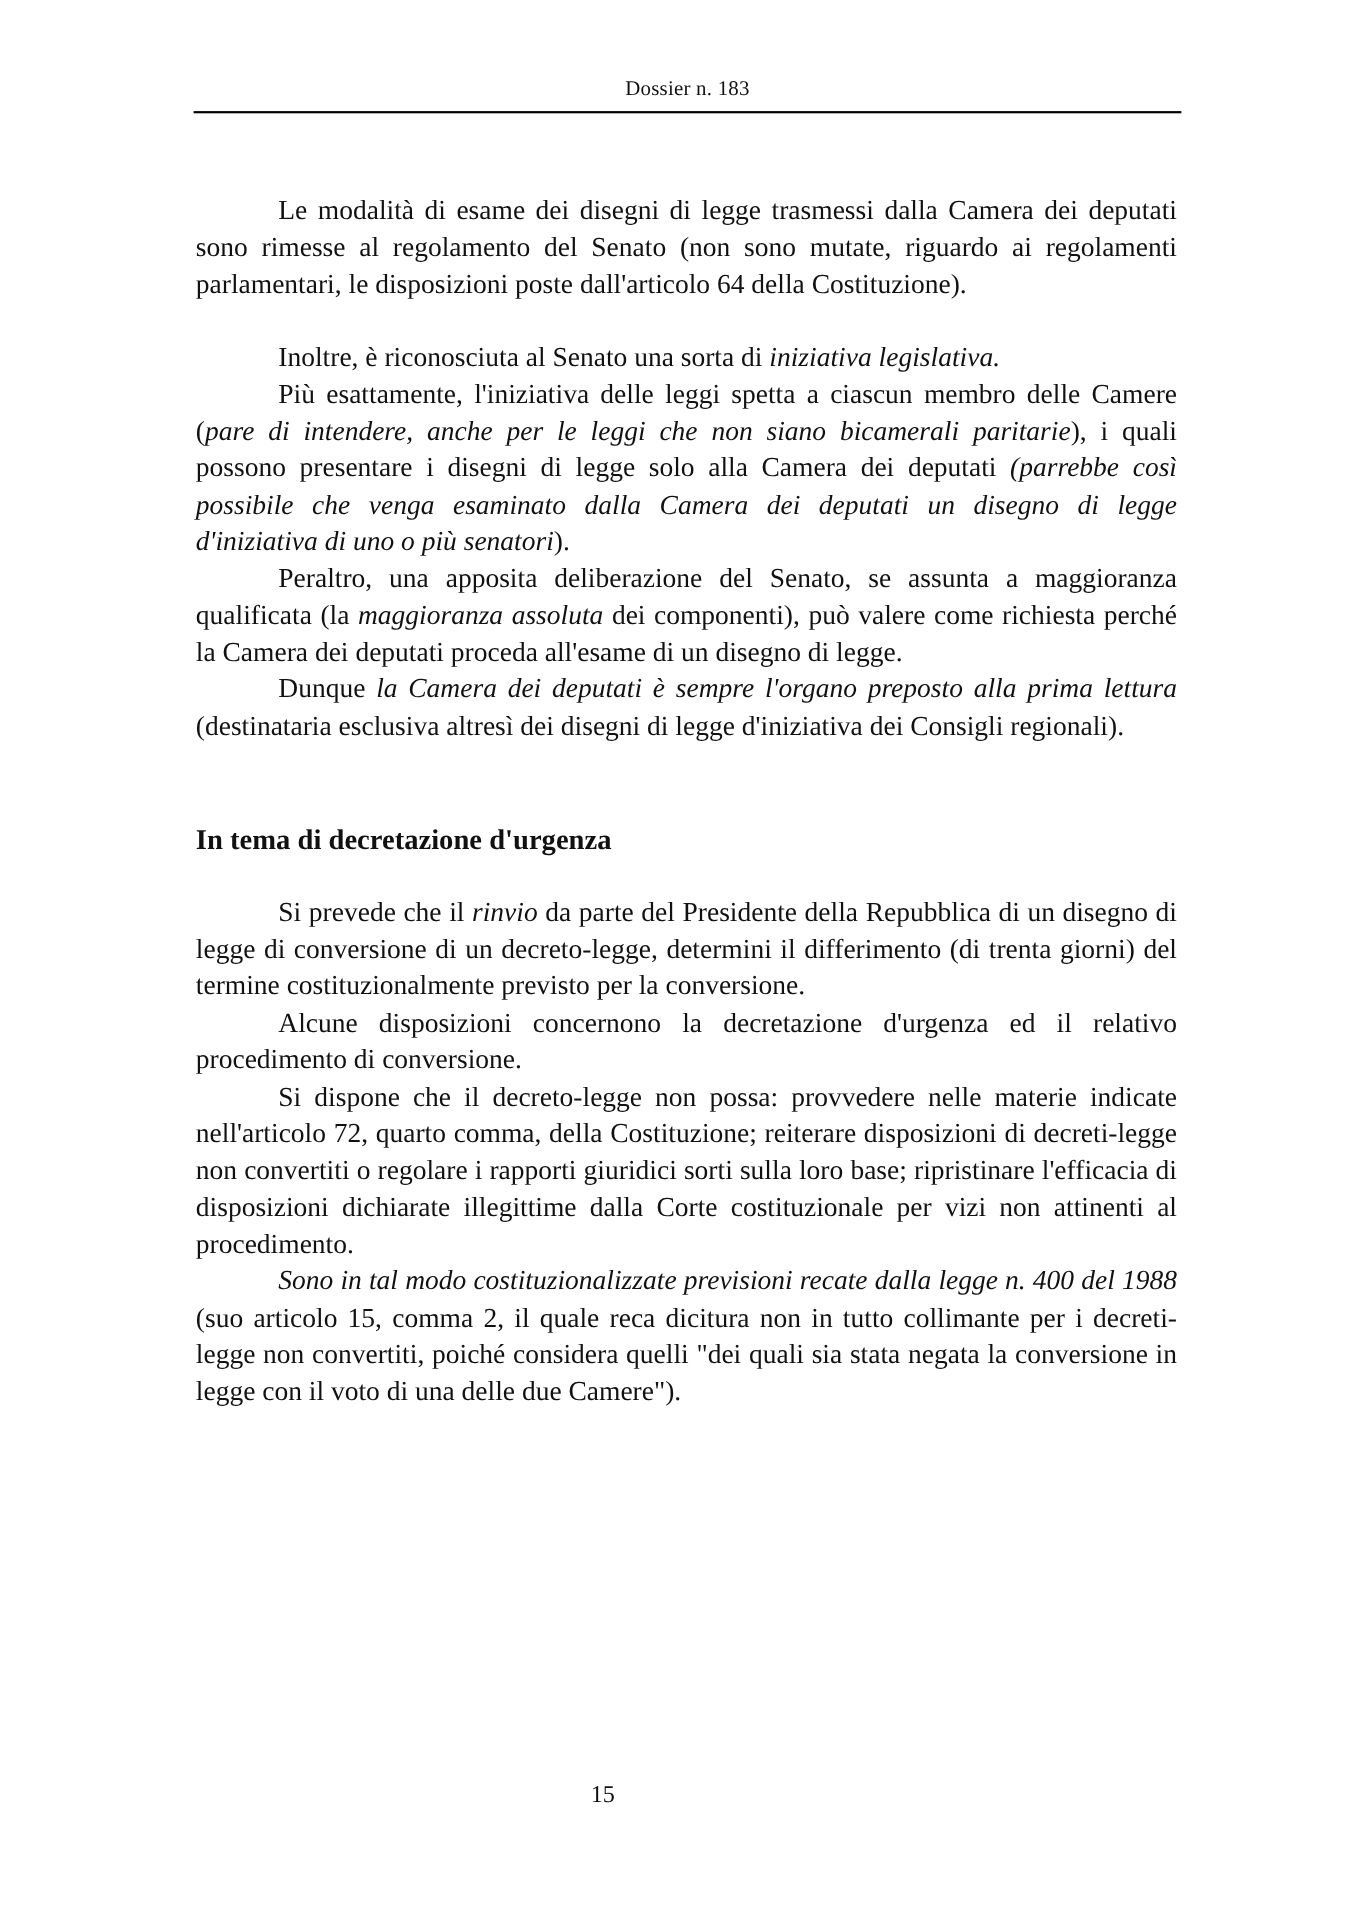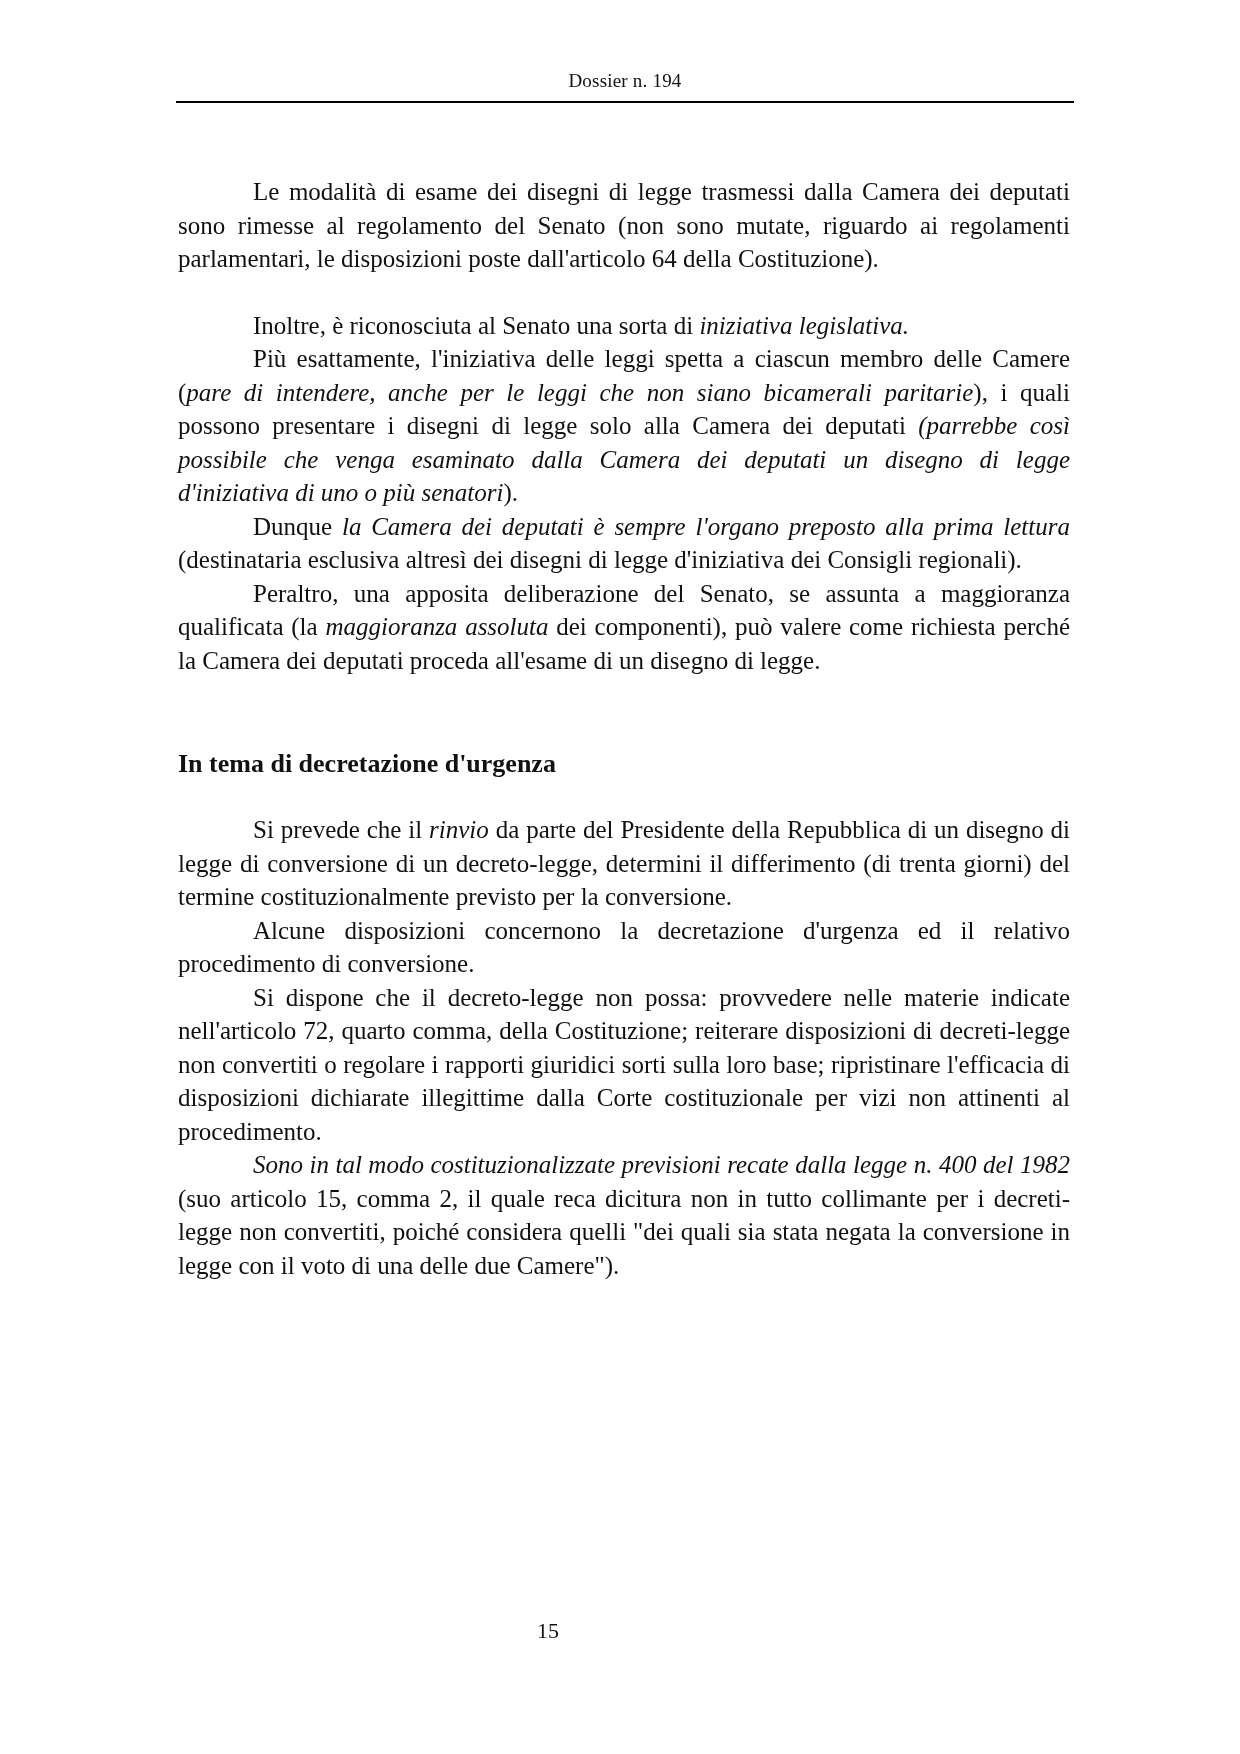--- a/index.html
+++ b/index.html
@@ -13,36 +13,36 @@
     .para i { }
     .gap { height: 33px; }
     .gap-big { height: 70px; }
     .heading { margin: 0; font-weight: bold; font-size: 26px; line-height: 33px; }
     .gap-head { height: 33px; }
     .page-number { position: absolute; left: 0; top: 1618px; width: 1096px; text-align: center; font-size: 22px; }
   </style>
 </head>
 <body>
 
-<div class="header">Dossier n. 194</div>
+<div class="header">Dossier n. 183</div>
 <div class="header-rule"></div>
 
 <div class="body">
   <div id="section1">
       <p class="para"><span>Le modalità di esame dei disegni di legge trasmessi dalla Camera dei deputati sono rimesse al regolamento del Senato (non sono mutate, riguardo ai regolamenti parlamentari, le disposizioni poste dall'articolo 64 della Costituzione).</span></p>
       <div class="gap"></div>
       <p class="para"><span>Inoltre, è riconosciuta al Senato una sorta di </span><i>iniziativa legislativa.</i></p>
       <p class="para"><span>Più esattamente, l'iniziativa delle leggi spetta a ciascun membro delle Camere (</span><i>pare di intendere, anche per le leggi che non siano bicamerali paritarie</i><span>), i quali possono presentare i disegni di legge solo alla Camera dei deputati </span><i>(parrebbe così possibile che venga esaminato dalla Camera dei deputati un disegno di legge d'iniziativa di uno o più senatori</i><span>).</span></p>
+      <p class="para"><span>Peraltro, una apposita deliberazione del Senato, se assunta a maggioranza qualificata (la </span><i>maggioranza assoluta</i><span> dei componenti), può valere come richiesta perché la Camera dei deputati proceda all'esame di un disegno di legge.</span></p>
       <p class="para"><span>Dunque </span><i>la Camera dei deputati è sempre l'organo preposto alla prima lettura</i><span> (destinataria esclusiva altresì dei disegni di legge d'iniziativa dei Consigli regionali).</span></p>
-      <p class="para"><span>Peraltro, una apposita deliberazione del Senato, se assunta a maggioranza qualificata (la </span><i>maggioranza assoluta</i><span> dei componenti), può valere come richiesta perché la Camera dei deputati proceda all'esame di un disegno di legge.</span></p>
     </div>
   <div class="gap-big"></div>
   <h2 class="heading">In tema di decretazione d'urgenza</h2>
   <div class="gap-head"></div>
   <div id="section2">
       <p class="para"><span>Si prevede che il </span><i>rinvio</i><span> da parte del Presidente della Repubblica di un disegno di legge di conversione di un decreto-legge, determini il differimento (di trenta giorni) del termine costituzionalmente previsto per la conversione.</span></p>
       <p class="para"><span>Alcune disposizioni concernono la decretazione d'urgenza ed il relativo procedimento di conversione.</span></p>
       <p class="para"><span>Si dispone che il decreto-legge non possa: provvedere nelle materie indicate nell'articolo 72, quarto comma, della Costituzione; reiterare disposizioni di decreti-legge non convertiti o regolare i rapporti giuridici sorti sulla loro base; ripristinare l'efficacia di disposizioni dichiarate illegittime dalla Corte costituzionale per vizi non attinenti al procedimento.</span></p>
-      <p class="para"><i>Sono in tal modo costituzionalizzate previsioni recate dalla legge n. 400 del 1982</i><span> (suo articolo 15, comma 2, il quale reca dicitura non in tutto collimante per i decreti-legge non convertiti, poiché considera quelli "dei quali sia stata negata la conversione in legge con il voto di una delle due Camere").</span></p>
+      <p class="para"><i>Sono in tal modo costituzionalizzate previsioni recate dalla legge n. 400 del 1988</i><span> (suo articolo 15, comma 2, il quale reca dicitura non in tutto collimante per i decreti-legge non convertiti, poiché considera quelli "dei quali sia stata negata la conversione in legge con il voto di una delle due Camere").</span></p>
     </div>
 </div>
 
 <div class="page-number">15</div>
 
 </body></html>

